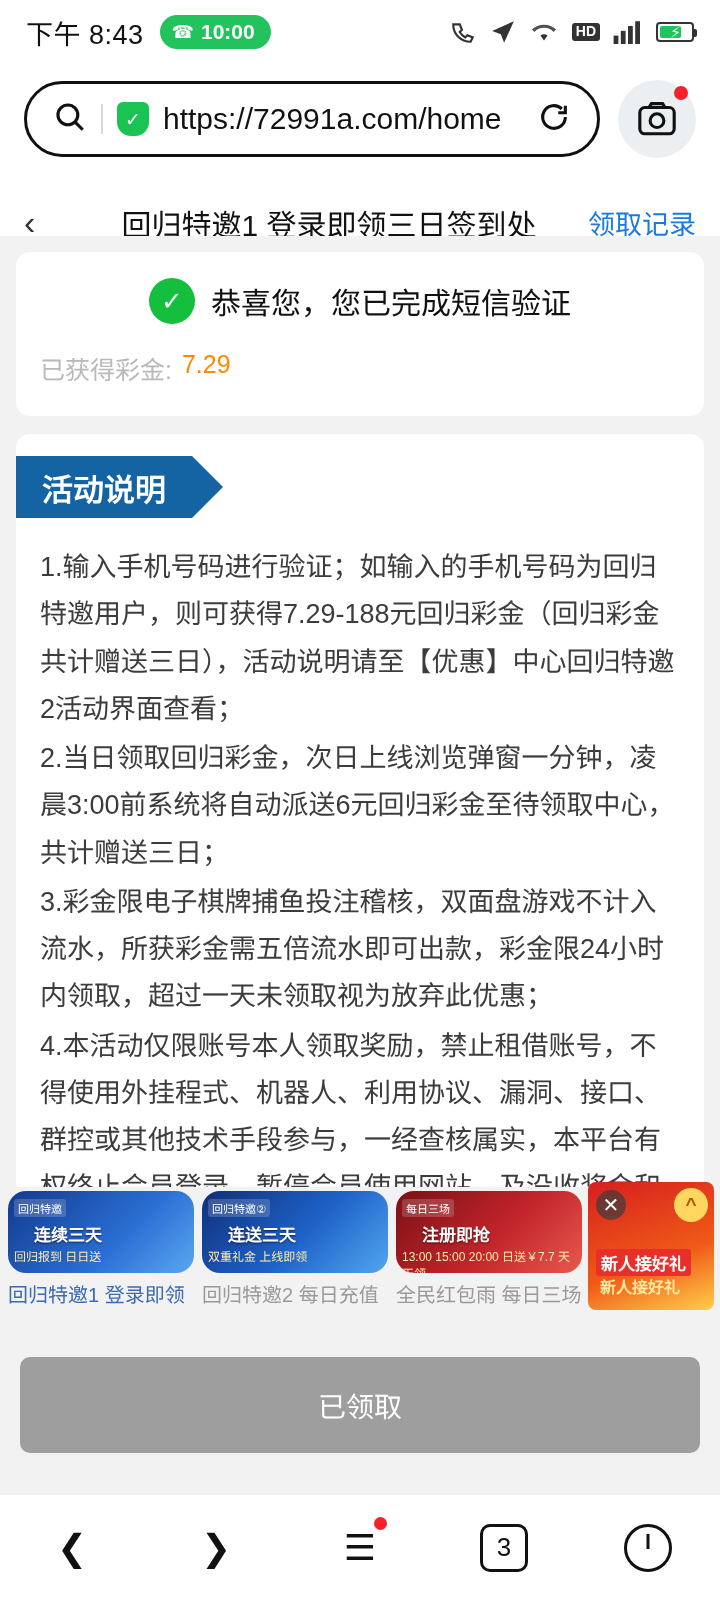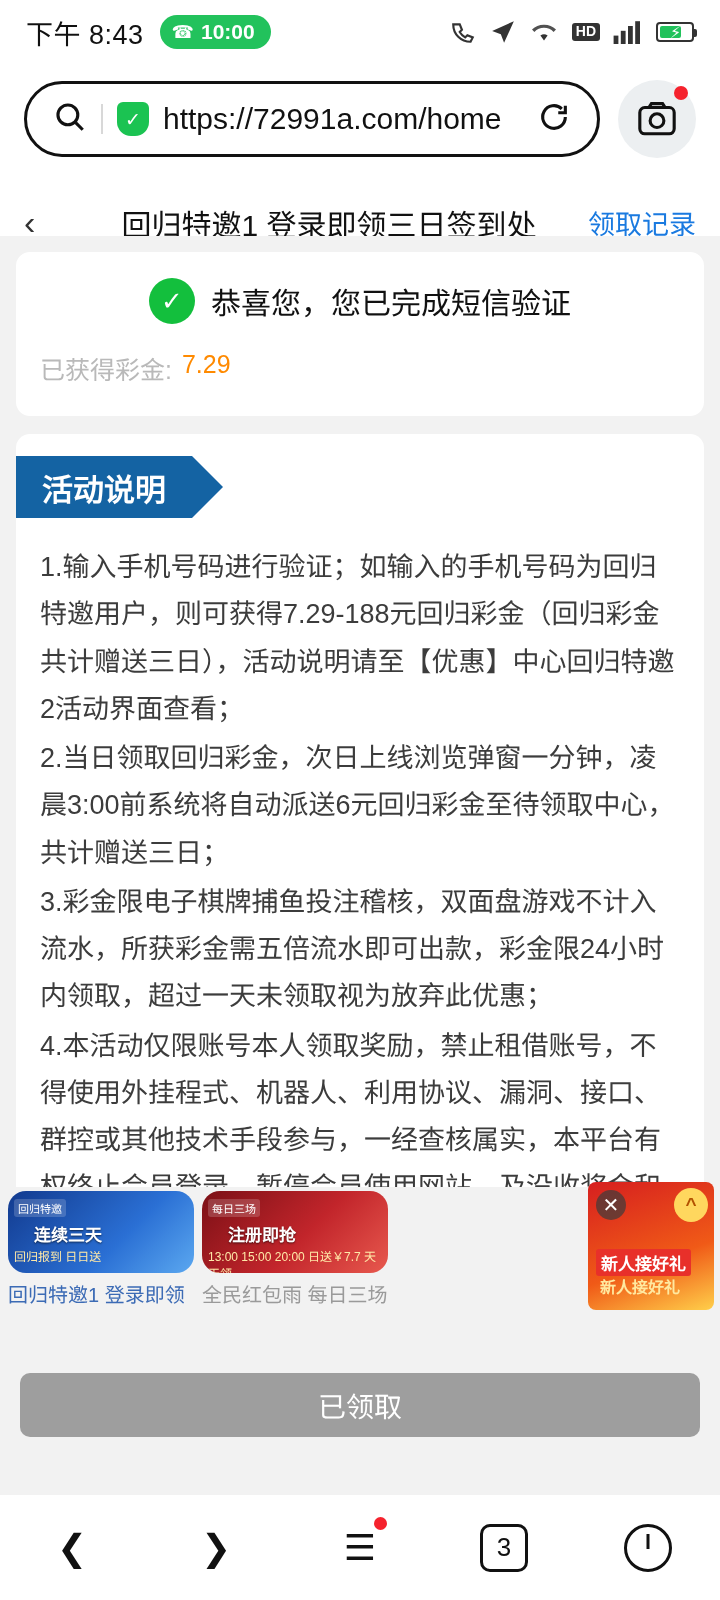--- a/index.html
+++ b/index.html
@@ -253,21 +253,21 @@
 
   
   .cta-wrap {
     position: absolute;
     left: 0; right: 0; bottom: 105px;
     height: 180px;
     background: #f2f2f2;
     display: flex; align-items: center; justify-content: center;
   }
   .cta {
-    width: 680px; height: 64px;
+    width: 680px; height: 96px;
     background: #9e9e9e;
     color: #fff;
     border: none;
     border-radius: 10px;
     font-size: 28px;
     font-family: inherit;
   }
 
   
   .navbar {
@@ -407,20 +407,28 @@
 </div>
 
 <div class="banner-strip">
   <div class="banner">
     <div class="thumb b1">
       <span class="tagline">回归特邀</span>
       <span class="big">连续三天</span>
       <span class="sub">回归报到 日日送</span>
     </div>
     <div class="cap">回归特邀1 登录即领</div>
+  </div>
+  <div class="banner">
+    <div class="thumb b2">
+      <span class="tagline">回归特邀②</span>
+      <span class="big">连送三天</span>
+      <span class="sub">双重礼金 上线即领</span>
+    </div>
+    <div class="cap">回归特邀2 每日充值</div>
   </div>
   <div class="banner">
     <div class="thumb b3">
       <span class="tagline">每日三场</span>
       <span class="big">注册即抢</span>
       <span class="sub">13:00 15:00 20:00 日送￥7.7 天天领</span>
     </div>
     <div class="cap">全民红包雨 每日三场</div>
   </div>
 </div>

